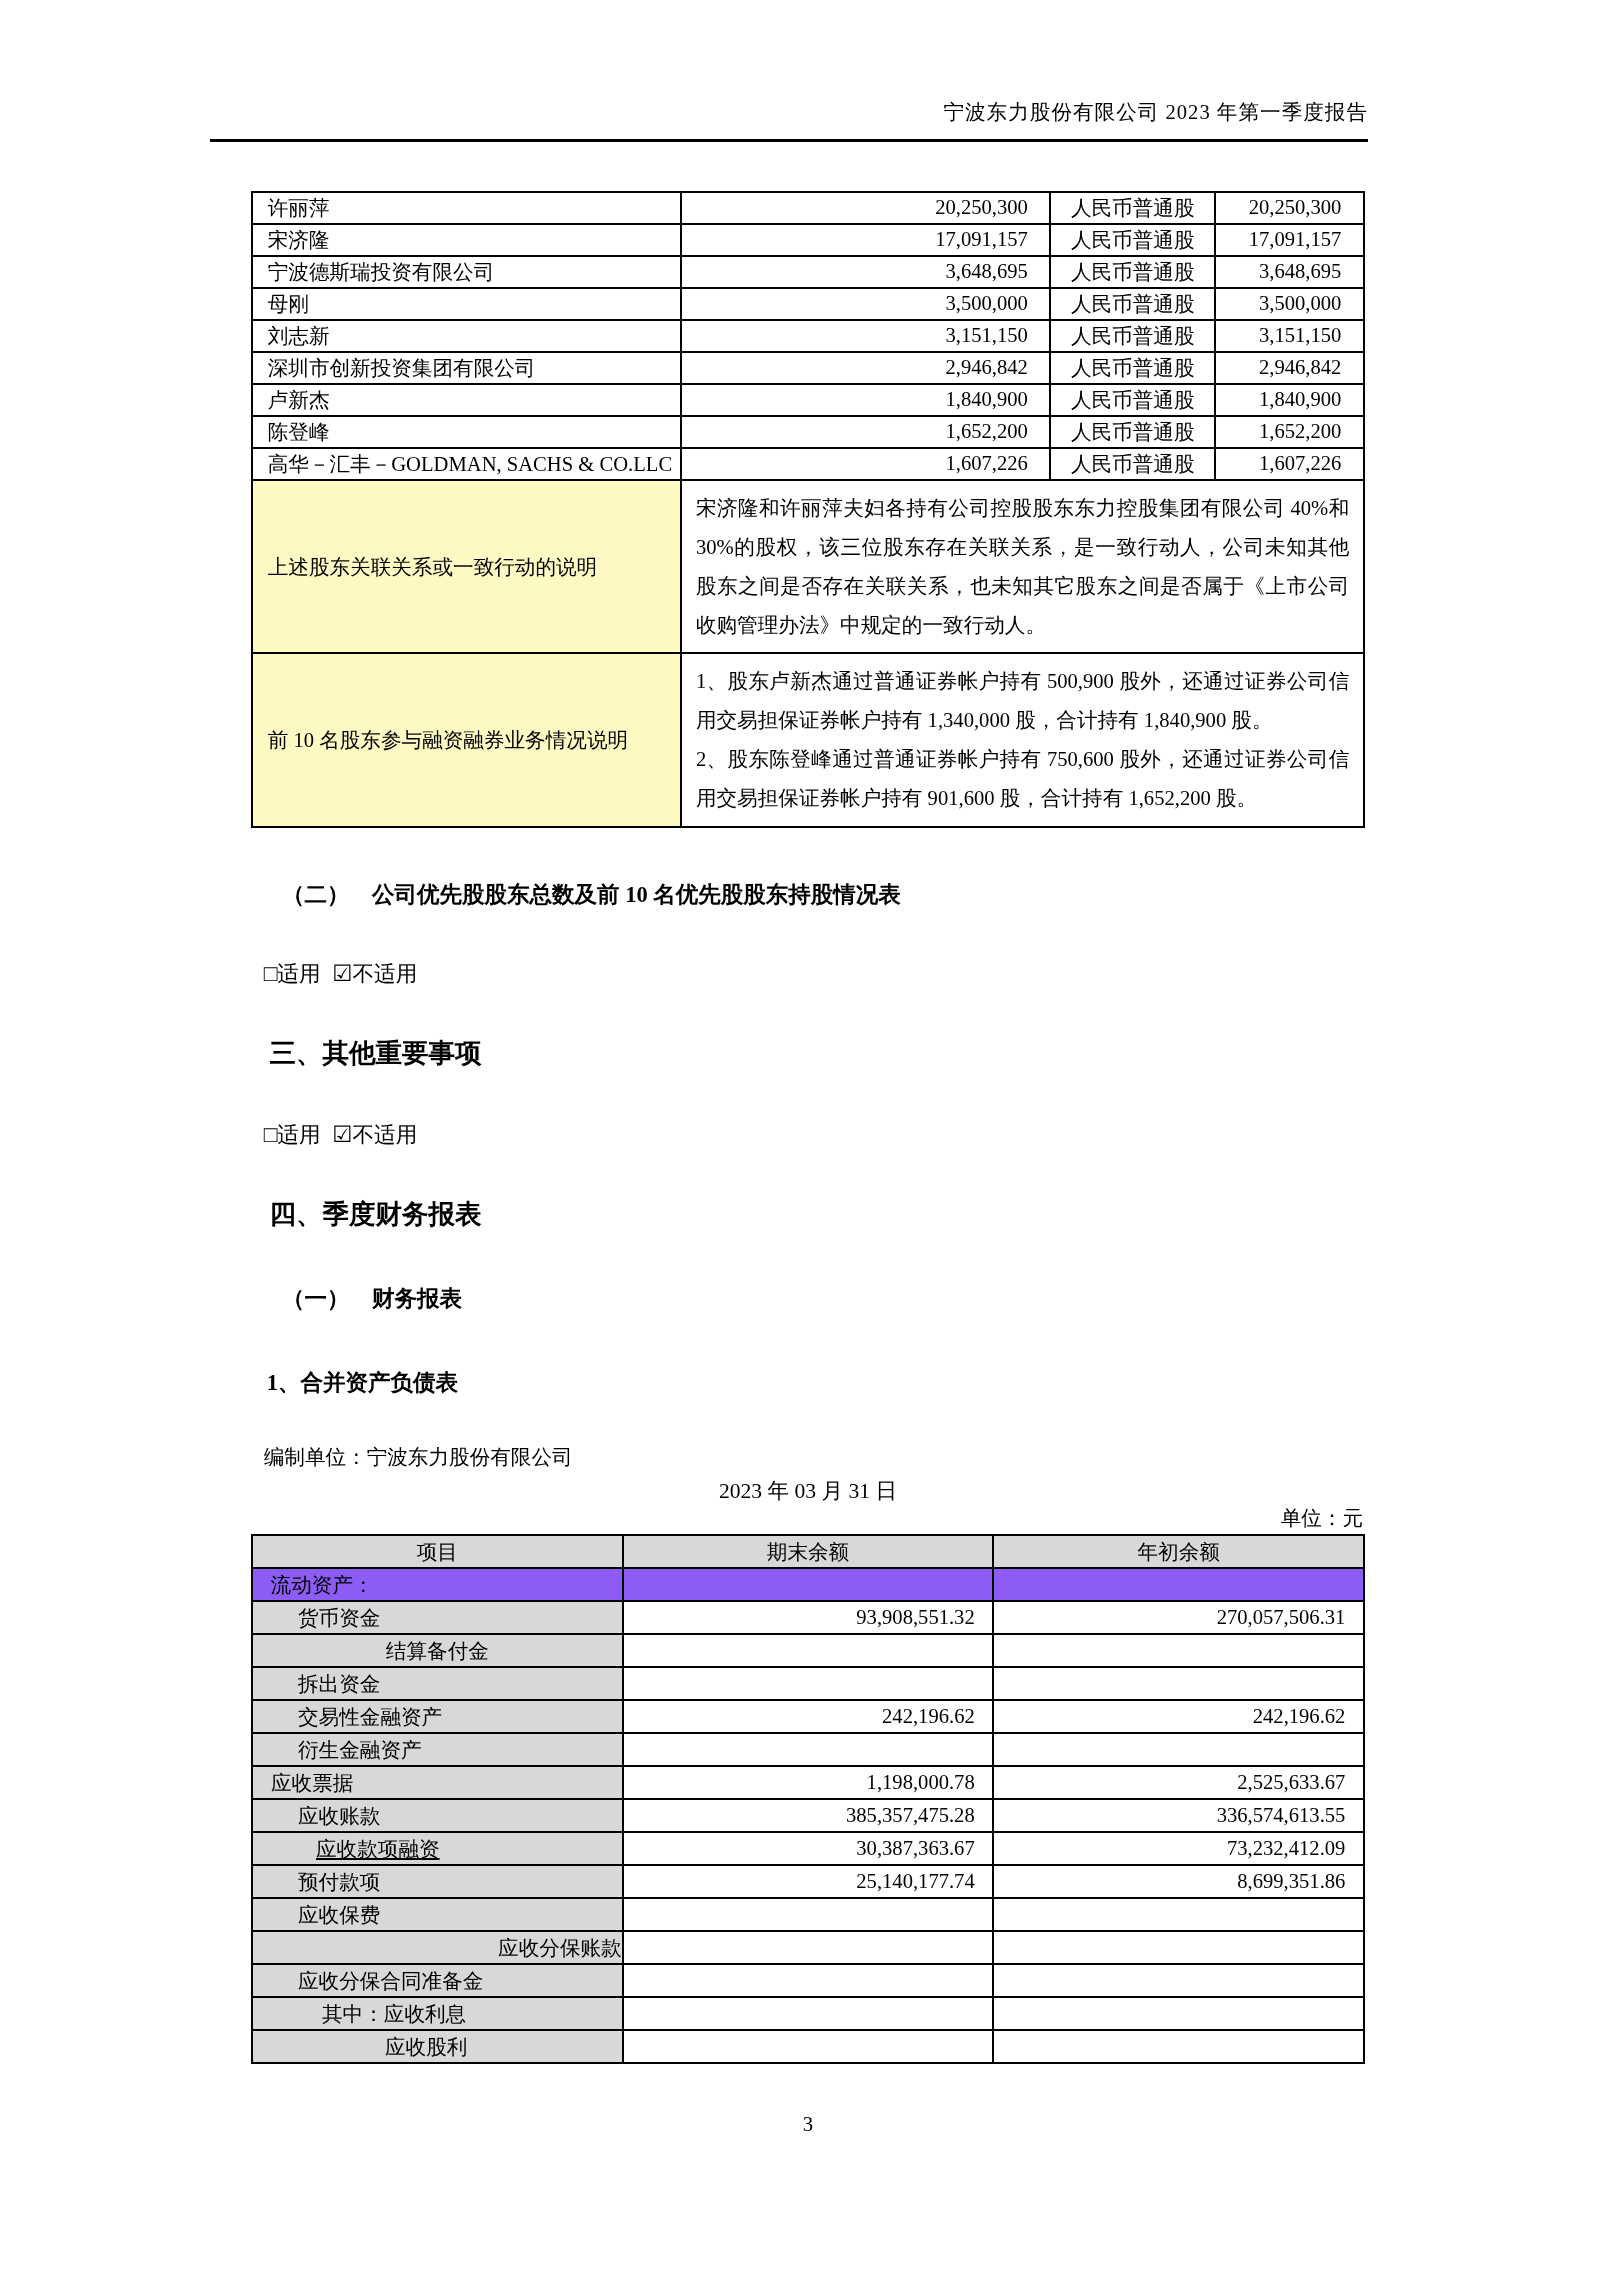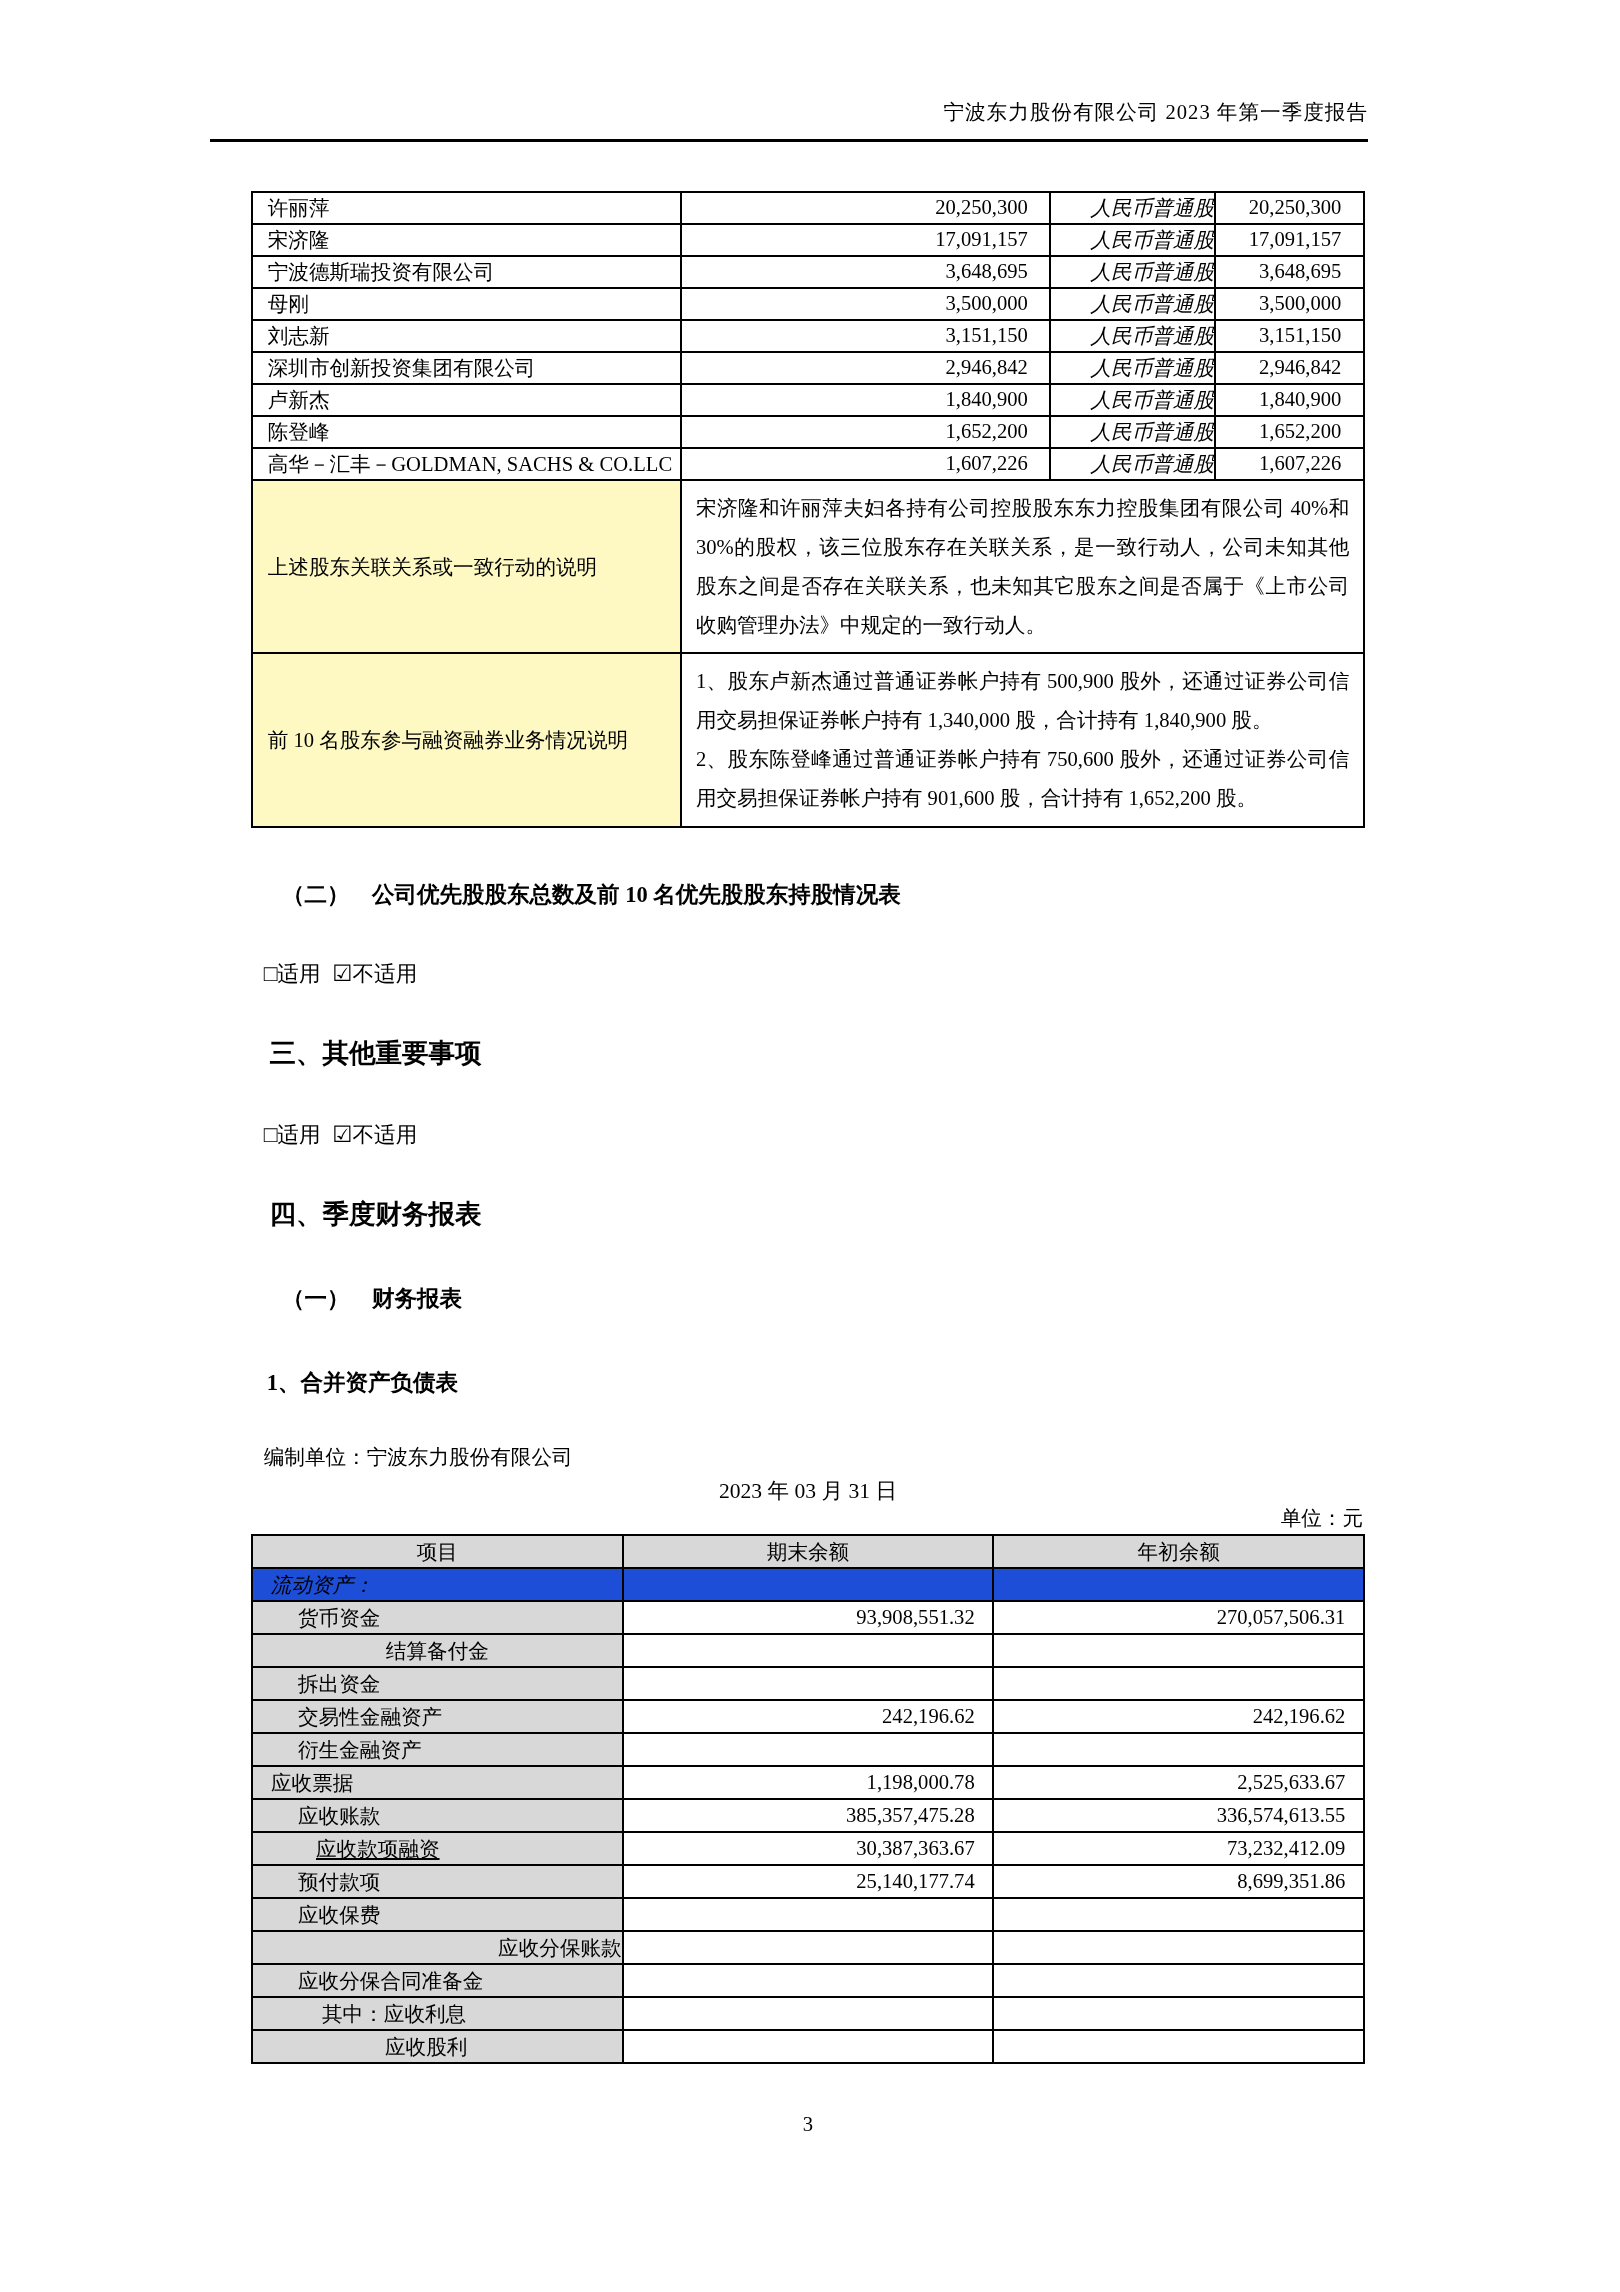--- a/index.html
+++ b/index.html
@@ -37,21 +37,21 @@
 
   
   .sh-table { margin-top: 49px; }
   .sh-table td { height: 32px; }
   .col-name  { width: 38.6%; }
   .col-num1  { width: 33.2%; }
   .col-type  { width: 14.8%; }
   .col-num2  { width: 13.4%; }
   .cell-name { text-align: left; padding-left: 14.7px; }
   .cell-num  { text-align: right; padding-right: 21.6px; }
-  .cell-type { text-align: right; font-style: italic; }
+  .cell-type { text-align: center; }
   .label-cell {
     background: #fef9c3;
     text-align: left;
     padding-left: 14.7px;
   }
   .desc-cell { padding: 7.8px 13.7px; text-align: left; }
   .desc-cell p { font-size: 20.6px; line-height: 39px; text-align: justify; }
 
   
   .h2 { font-weight: bold; font-size: 22.5px; line-height: 31px; padding-left: 31px; margin-top: 51px; }
@@ -64,21 +64,21 @@
   .stmt-date { margin-top: 7.8px; text-align: center; font-size: 21.6px; line-height: 25.5px; }
   .unit-line { margin-top: 2px; text-align: right; font-size: 20.6px; line-height: 23.5px; padding-right: 2px; }
 
   
   .bs-table { margin-top: 3.9px; }
   .bs-table td, .bs-table th { height: 33px; }
   .bs-col { width: 33.33%; }
   .bs-table th { background: #d8d8d8; text-align: center; }
   .bs-item { background: #d8d8d8; text-align: left; }
   .bs-val { text-align: right; padding-right: 17.6px; }
-  .bs-table tr.section-row td { background: #1d4ed8; font-style: italic; }
+  .bs-table tr.section-row td { background: #8b5cf6; }
 
   .page-num { margin-top: 49px; text-align: center; font-size: 20.6px; }
 </style>
 </head>
 <body>
 
 <div class="page">
 
   <div class="header-wrap">
     <div class="header-title">宁波东力股份有限公司 2023 年第一季度报告</div>

